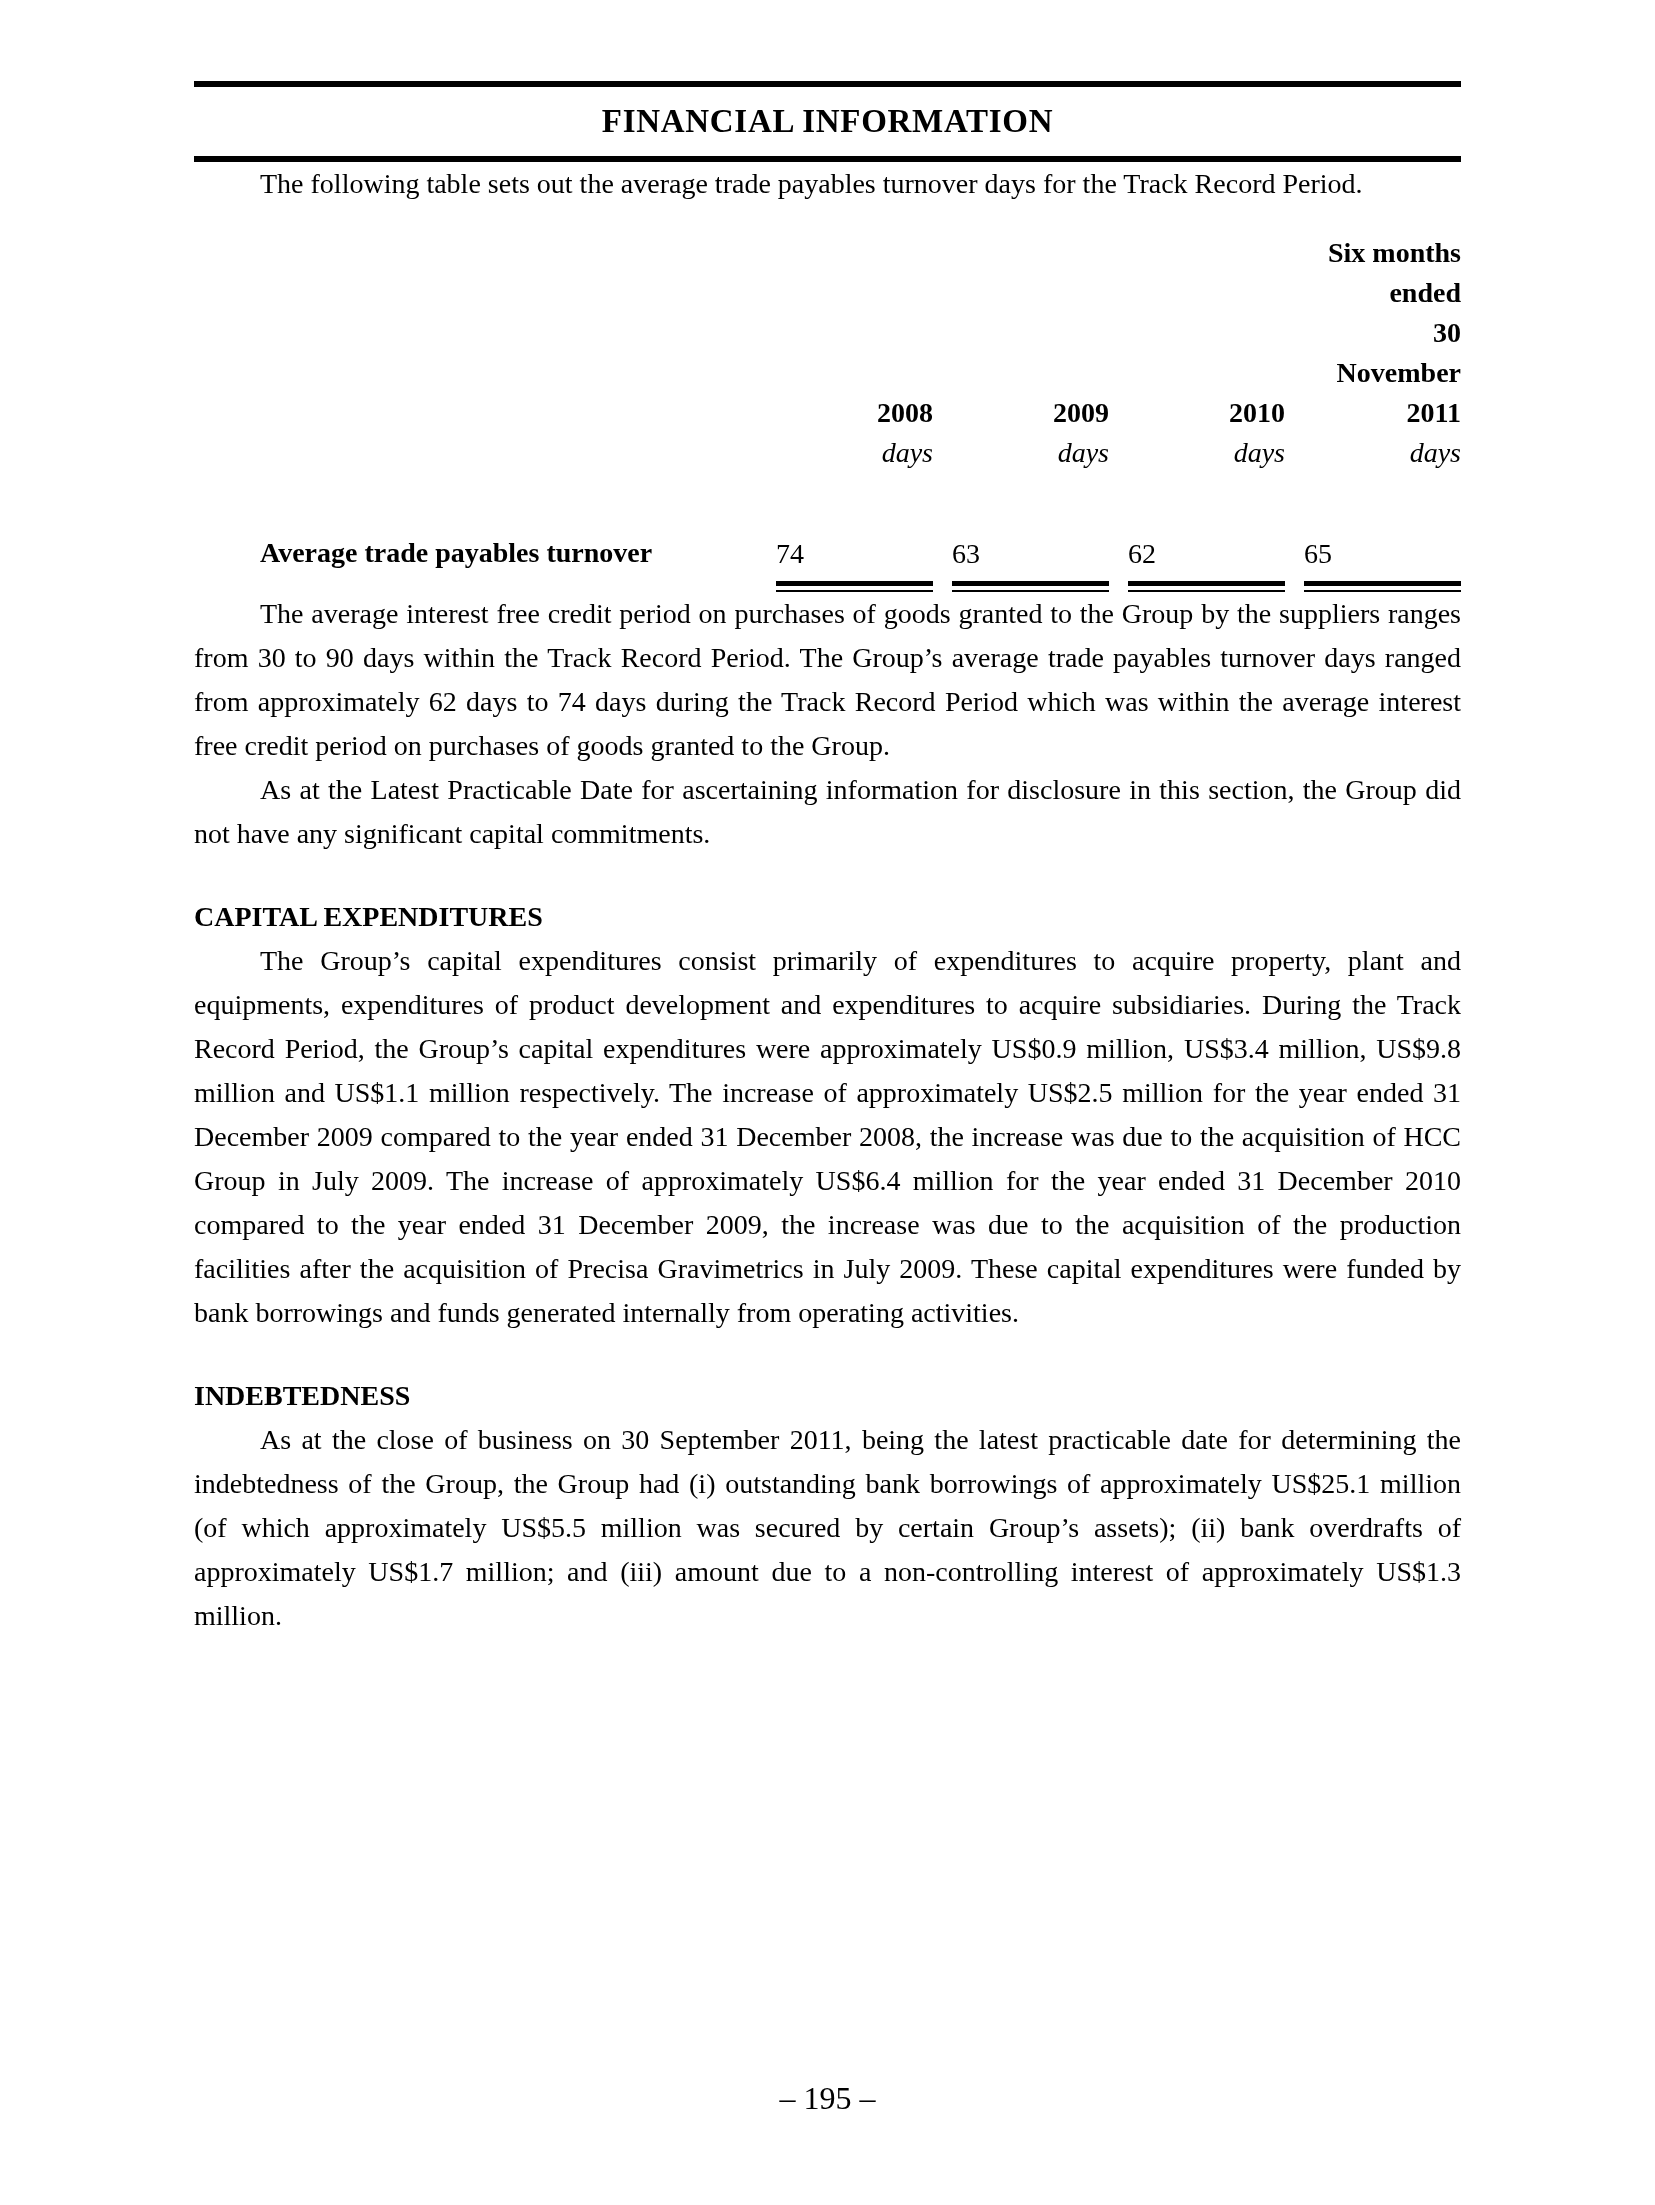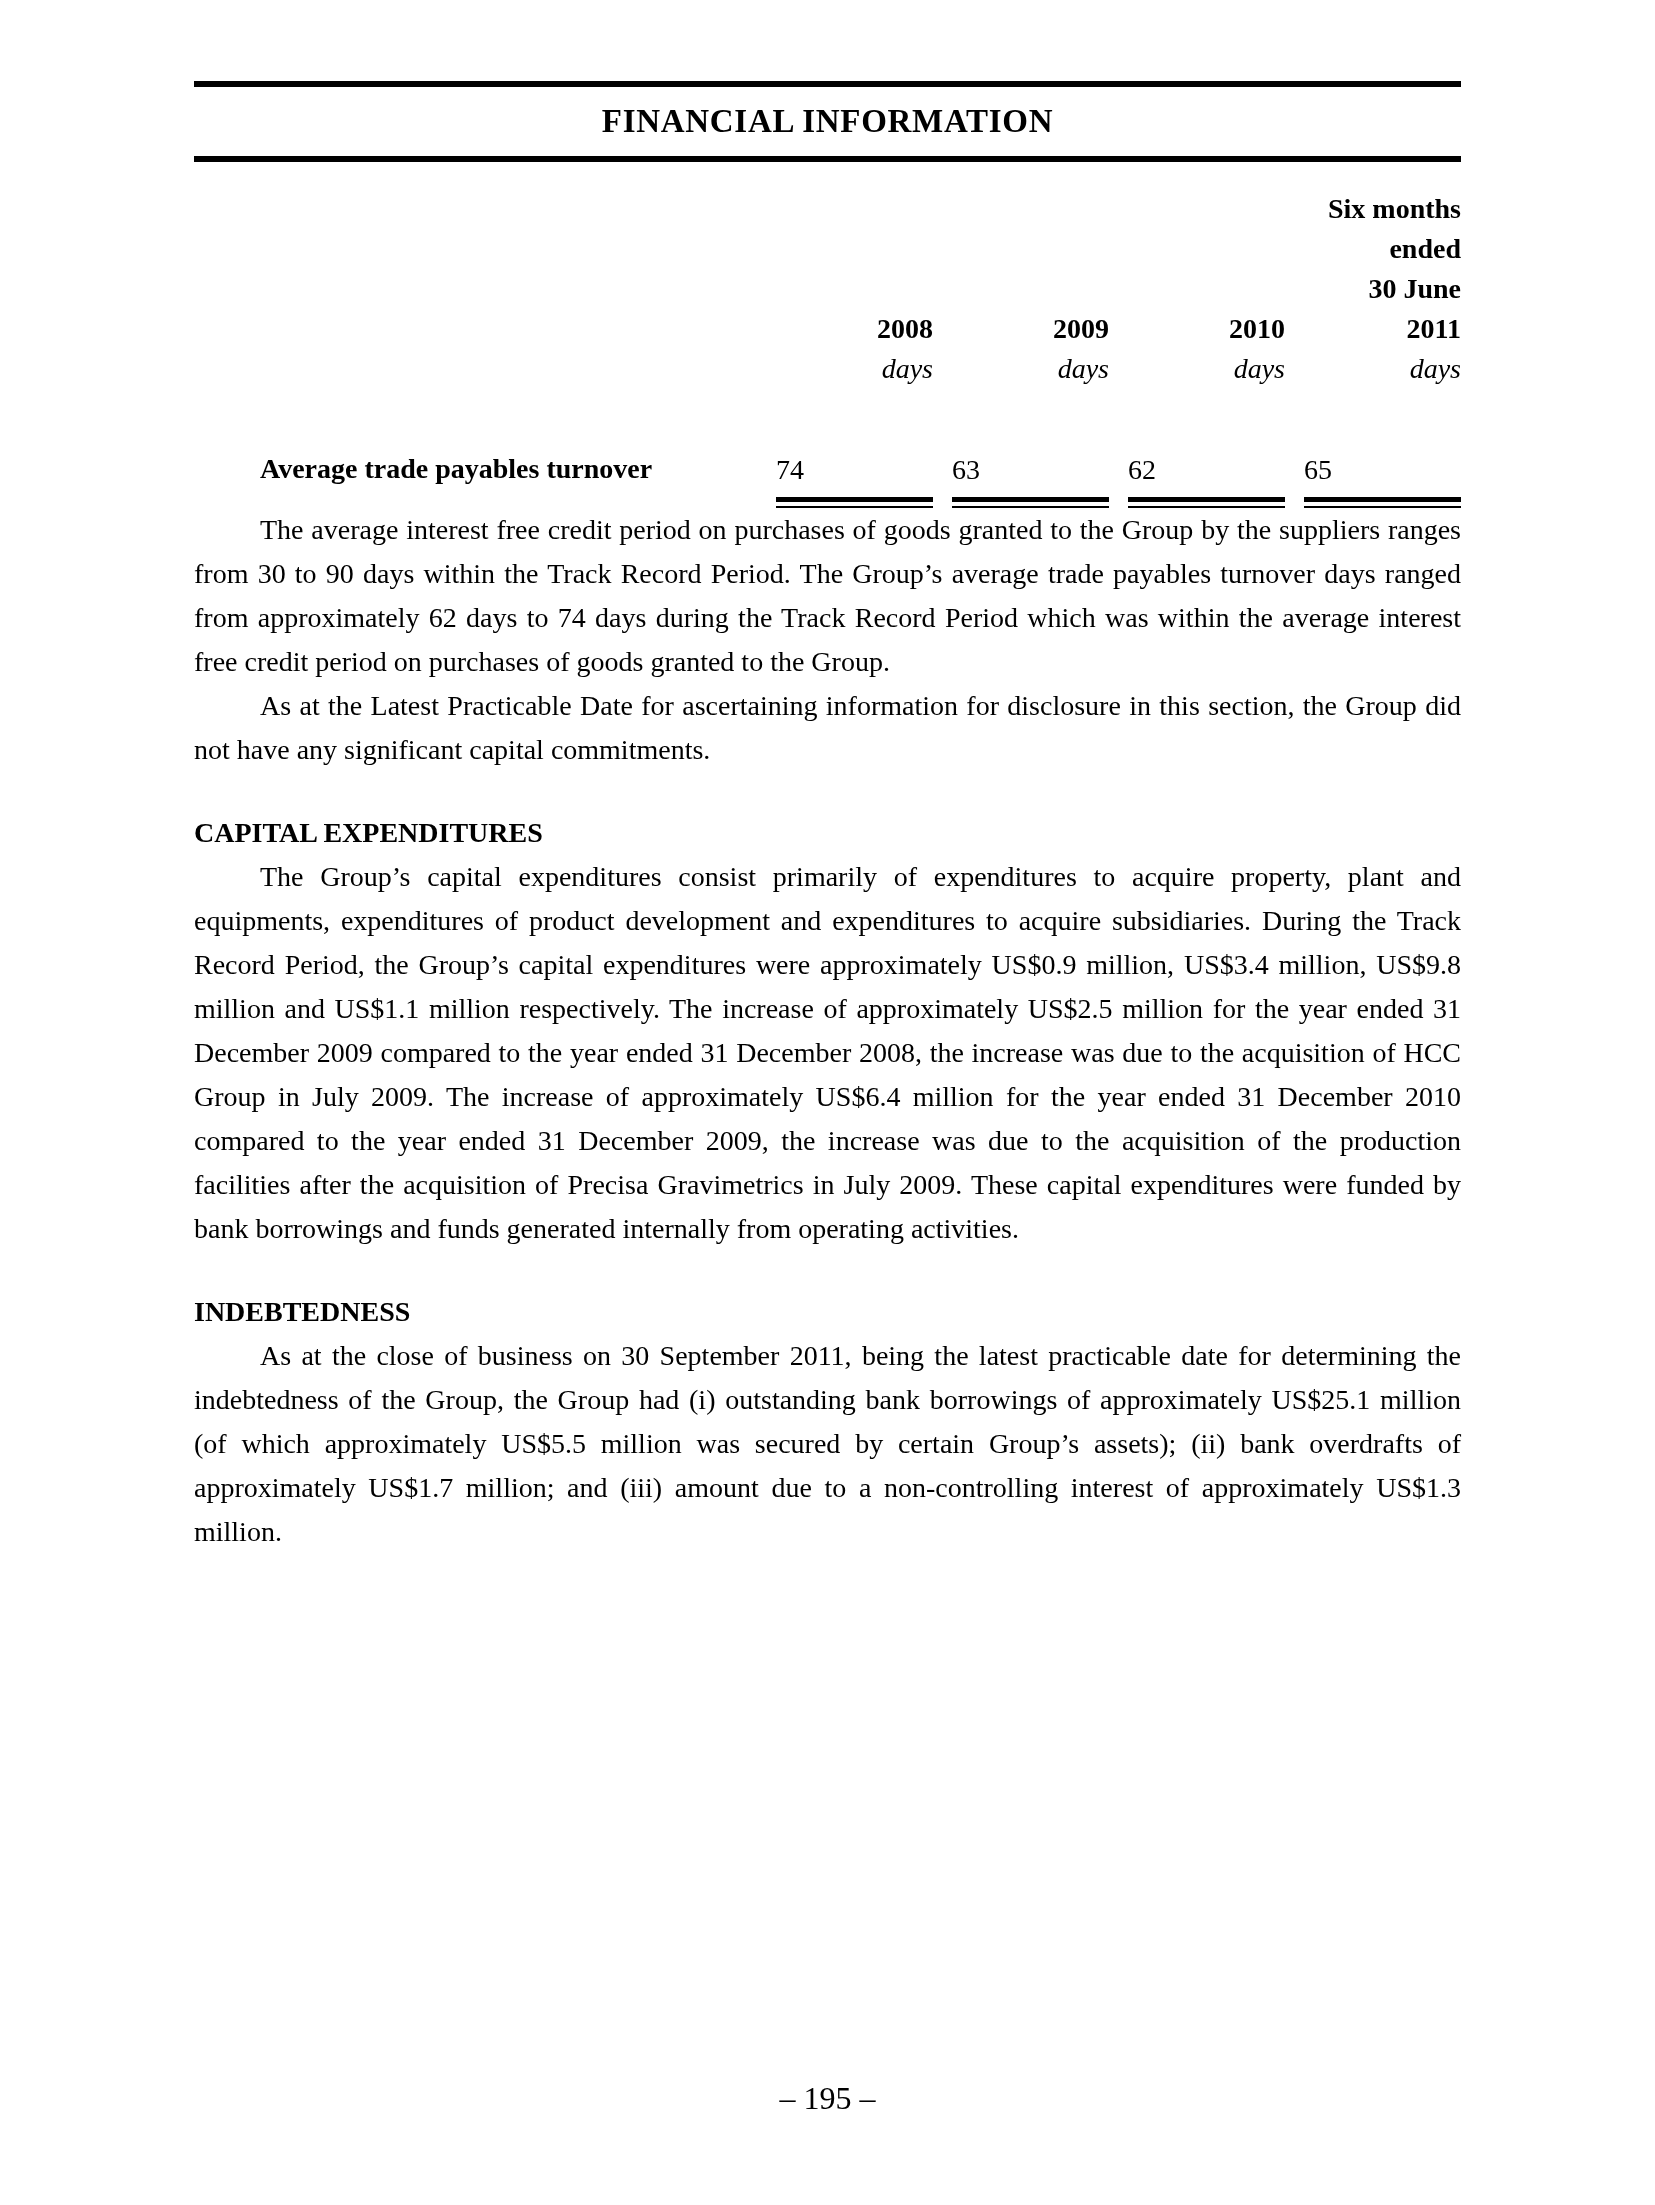--- a/index.html
+++ b/index.html
@@ -114,20 +114,21 @@
 <body>
 
 <div id="content">
 
   <div class="rule rule-top"></div>
 
   <h1 class="doc-title">FINANCIAL INFORMATION</h1>
 
   <div class="rule rule-bottom"></div>
 
+  <p class="body-par intro-par">The following table sets out the average trade payables turnover days for the Track Record Period.</p>
 
   <div class="fin-table">
 
     <div class="t-row bold">
       <div class="t-label"></div>
       <div class="t-cell"></div>
       <div class="t-cell"></div>
       <div class="t-cell"></div>
       <div class="t-cell">Six months</div>
     </div>
@@ -135,21 +136,21 @@
     <div class="t-row bold">
       <div class="t-label"></div>
       <div class="t-cell"></div>
       <div class="t-cell"></div>
       <div class="t-cell"></div>
       <div class="t-cell">ended</div>
     </div>
 
     <div class="t-row bold">
       <div class="t-label"></div>
-      <div class="t-cell">30 June</div>
+      <div class="t-cell">30 November</div>
     </div>
 
     <div class="t-row bold">
       <div class="t-label"></div>
       <div class="t-cell">2008</div>
       <div class="t-cell">2009</div>
       <div class="t-cell">2010</div>
       <div class="t-cell">2011</div>
     </div>
 

